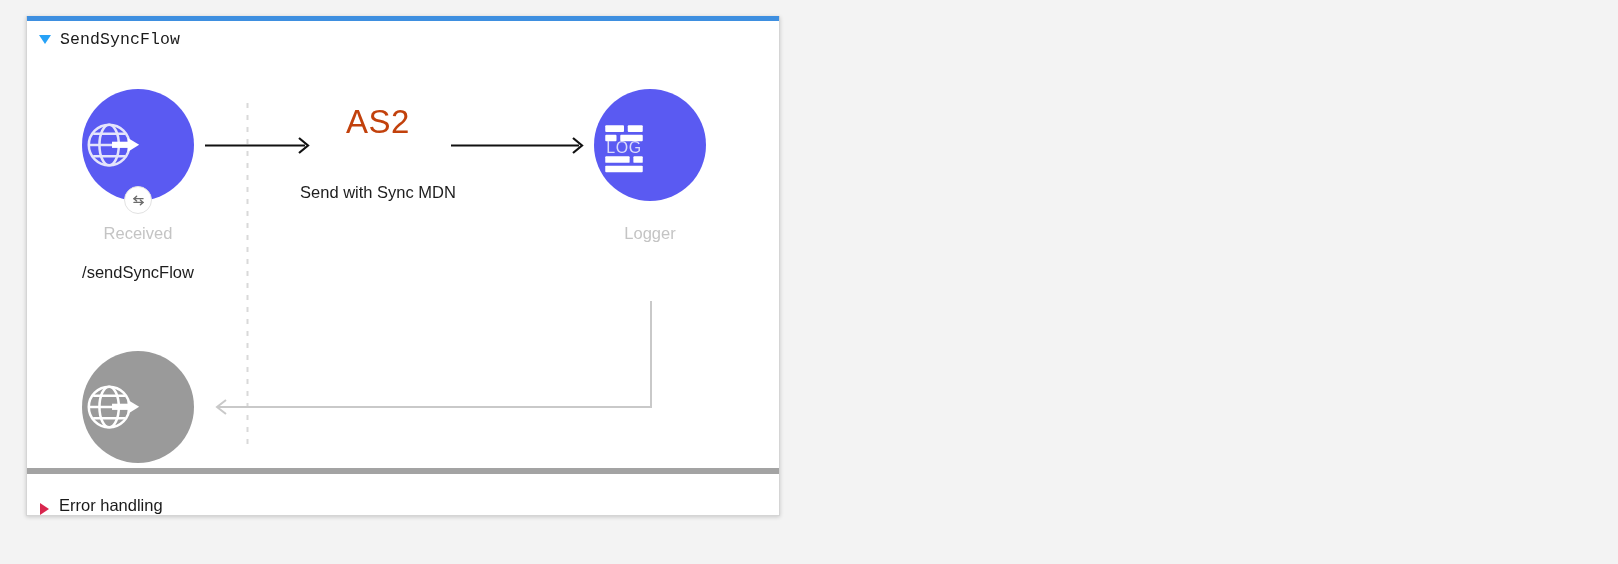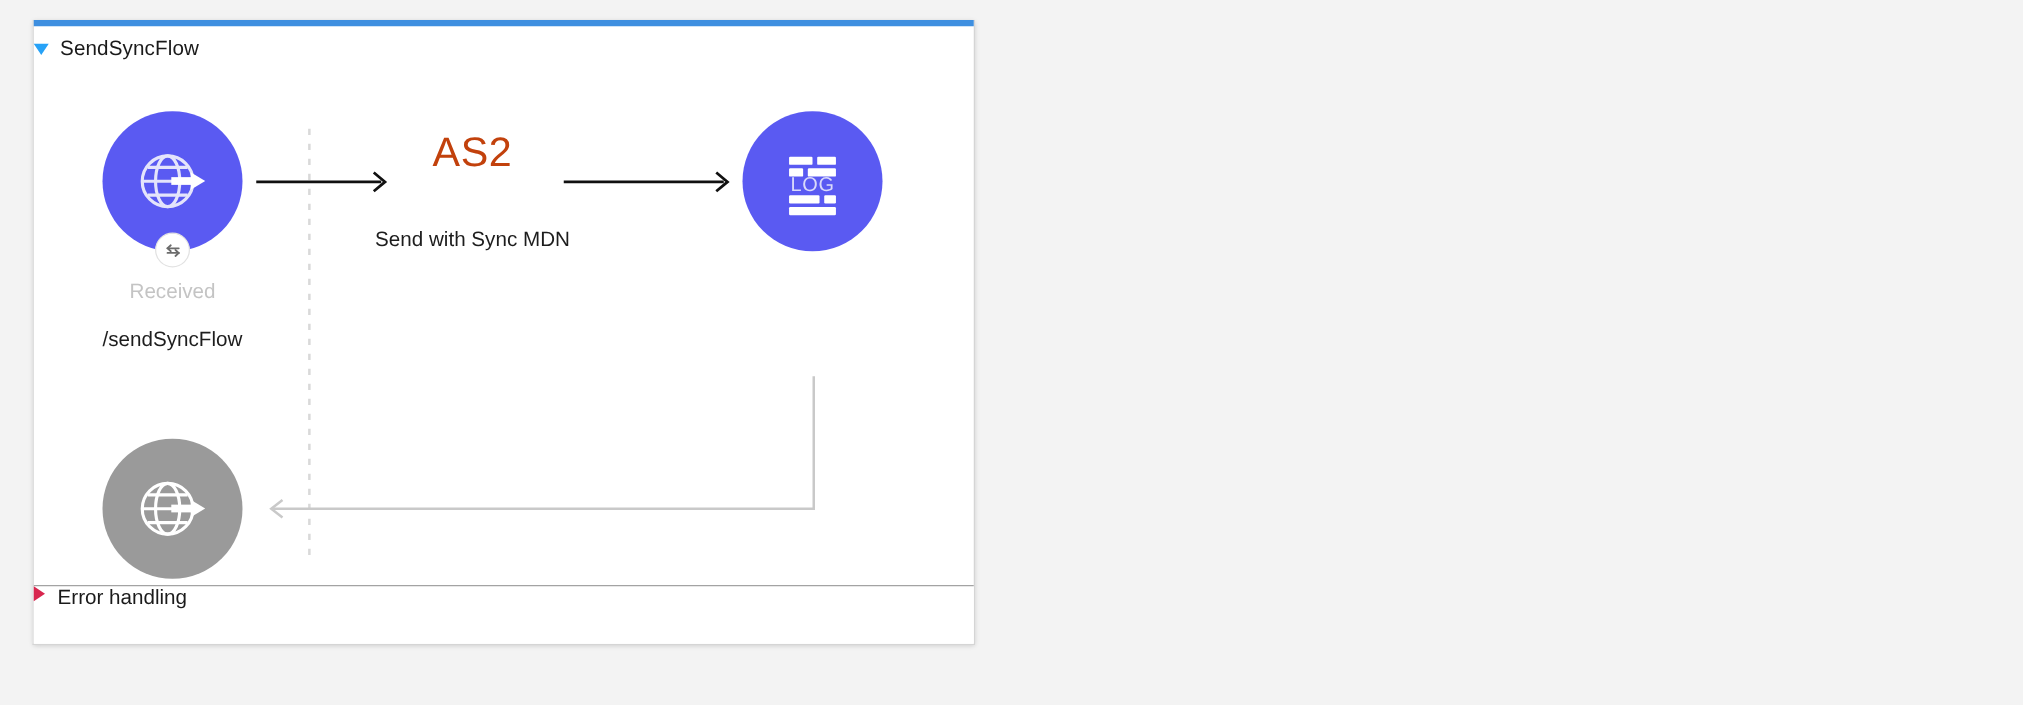--- a/index.html
+++ b/index.html
@@ -39,21 +39,23 @@
   }
 
   #flow-header {
     position: absolute;
     left: 0;
     top: 5px;
     width: 100%;
     height: 36px;
     display: flex;
     align-items: center;
+    padding-left: 12px;
     box-sizing: border-box;
+    font-family: Liberation Mono, monospace;
   }
   .tri-down {
     width: 0; height: 0;
     border-left: 6px solid transparent;
     border-right: 6px solid transparent;
     border-top: 9px solid #27a2f7;
     margin-right: 9px;
   }
   .tri-right {
     width: 0; height: 0;
@@ -91,21 +93,21 @@
     text-align: center;
   }
   .node-circle {
     width: 112px;
     height: 112px;
     border-radius: 50%;
     margin: 0 auto;
     position: relative;
     display: flex;
     align-items: center;
-    justify-content: center;
+    justify-content: flex-start;
   }
   .node-circle.purple { background: #5a5af2; }
   .node-circle.grey   { background: #9a9a9a; }
 
   .badge {
     position: absolute;
     left: 50%;
     bottom: -13px;
     transform: translateX(-50%);
     width: 26px;
@@ -151,23 +153,24 @@
     line-height: 1.3;
   }
 
   
   #flow-footer {
     position: absolute;
     left: 0;
     bottom: 0;
     width: 100%;
     height: 47px;
-    border-top: 1px solid #a3a3a3;
-    display: flex;
-    align-items: flex-start;
+    border-top: 6px solid #a3a3a3;
+    display: flex;
+    align-items: flex-end;
+    padding-left: 13px;
     box-sizing: border-box;
     background: #fff;
   }
   #error-handling-label {
     font-size: 16.5px;
     color: #1a1a1a;
   }
 </style>
 </head>
 <body>
@@ -242,20 +245,21 @@
               <rect x="36" y="11" width="16" height="7" rx="1"></rect>
               <rect x="12" y="21" width="12" height="7" rx="1"></rect>
               <rect x="28" y="21" width="24" height="7" rx="1"></rect>
               <rect x="12" y="44" width="26" height="7" rx="1"></rect>
               <rect x="42" y="44" width="10" height="7" rx="1"></rect>
               <rect x="12" y="54" width="40" height="7" rx="1"></rect>
             </g>
             <text x="32" y="40" text-anchor="middle" font-family="'Liberation Sans', sans-serif" font-size="17" fill="#d9d9fa" letter-spacing="0.6">LOG</text>
           </svg>
         </div>
+        <div class="node-type">Logger</div>
       </div>
 
       <div class="node" style="left:21px; top:294px;">
         <div class="node-circle grey">
           <svg width="62" height="62" viewBox="0 0 64 64">
             <g fill="none" stroke="#ffffff" stroke-width="2.6">
               <circle cx="28" cy="32" r="21"></circle>
               <ellipse cx="28" cy="32" rx="10" ry="21"></ellipse>
               <line x1="7" y1="32" x2="49" y2="32"></line>
               <line x1="11.5" y1="20.5" x2="44.5" y2="20.5"></line>

